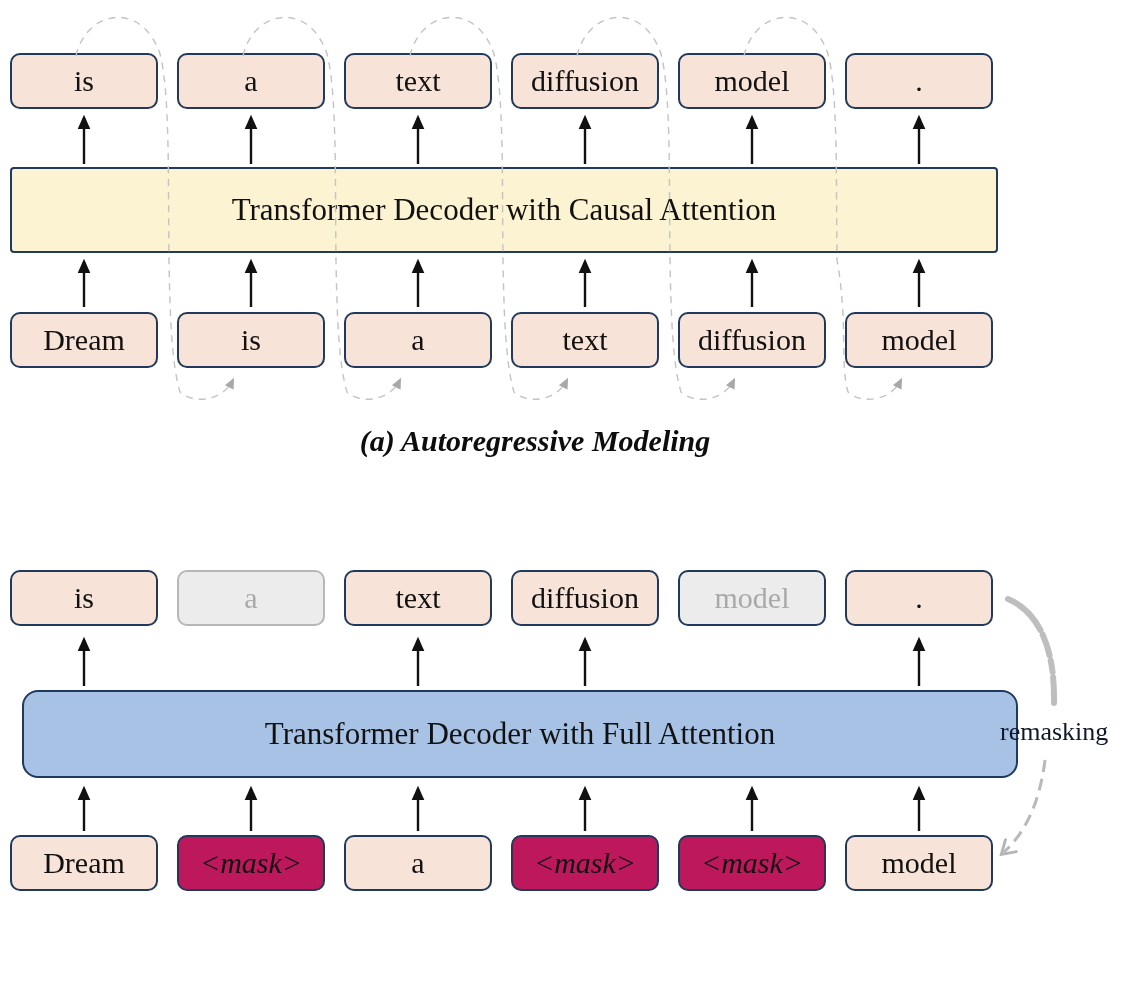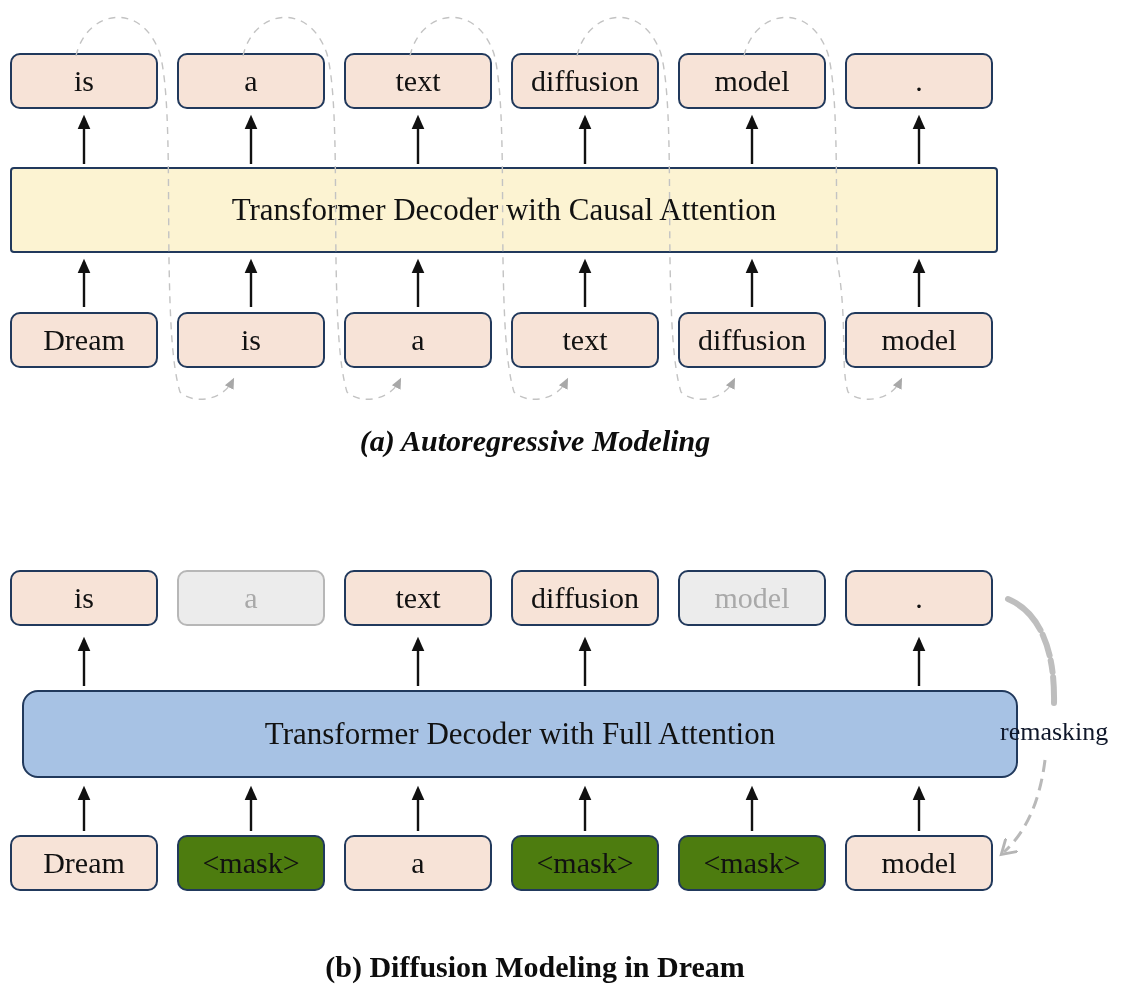--- a/index.html
+++ b/index.html
@@ -6,21 +6,21 @@
   .stage {
     position:relative; width:1132px; height:1000px; background:#ffffff;
     font-family:"Liberation Serif", serif; overflow:hidden;padding-left:48px;
   }
   .tok {
     position:absolute; width:148px; height:56px; box-sizing:border-box;
     border:2.5px solid #21395c; border-radius:10px; background:#f7e3d7;
     display:flex; align-items:center; justify-content:center;
     font-size:30px; color:#111111; z-index:2;
   }
-  .tok.green  { background:#4d7c0f; }
+  .tok.green  { background:#be185d;font-style:italic; }
   .tok.ghost  { background:#ececec; border-color:#b7b7b7; color:#a9a9a9; }
   .tok.ghost-navy { background:#ececec; border-color:#21395c; color:#a9a9a9; }
   .decoder {
     position:absolute; box-sizing:border-box; border:2.5px solid #21395c;
     border-radius:4px; display:flex; align-items:center; justify-content:center;
     font-size:31px; color:#111111; z-index:2;
   }
   .decoder.yellow { background:#fcf3d2; }
   .decoder.blue   { background:#a7c2e4; border-radius:16px; }
   .caption {
@@ -73,21 +73,20 @@
     <span>Transformer Decoder with Full Attention</span>
   </div>
 
   <div class="tok" style="left:10px;  top:835px;">Dream</div>
   <div class="tok green" style="left:177px; top:835px;">&lt;mask&gt;</div>
   <div class="tok" style="left:344px; top:835px;">a</div>
   <div class="tok green" style="left:511px; top:835px;">&lt;mask&gt;</div>
   <div class="tok green" style="left:678px; top:835px;">&lt;mask&gt;</div>
   <div class="tok" style="left:845px; top:835px;">model</div>
 
-  <div class="caption" style="top:950px;">(b) Diffusion Modeling in Dream</div>
 
   <div class="remask-label">remasking</div>
 
   <svg class="overlay" width="1132" height="1000" viewBox="0 0 1132 1000">
     <defs>
       <marker id="mBlack" markerUnits="userSpaceOnUse" markerWidth="16" markerHeight="16" viewBox="0 0 10 10" refX="7" refY="5" orient="auto">
         <path d="M0,1 L9,5 L0,9 Z" fill="#111111"></path>
       </marker>
       <marker id="mGray" markerUnits="userSpaceOnUse" markerWidth="12" markerHeight="12" viewBox="0 0 10 10" refX="7" refY="5" orient="auto">
         <path d="M0,1 L9,5 L0,9 Z" fill="#a8a8a8"></path>

